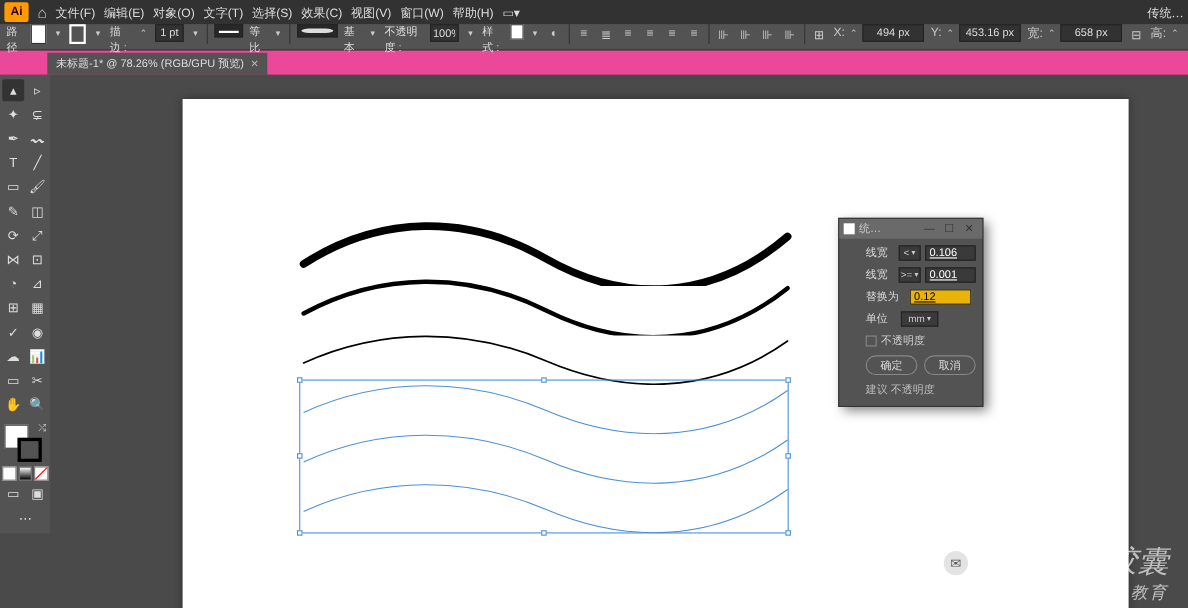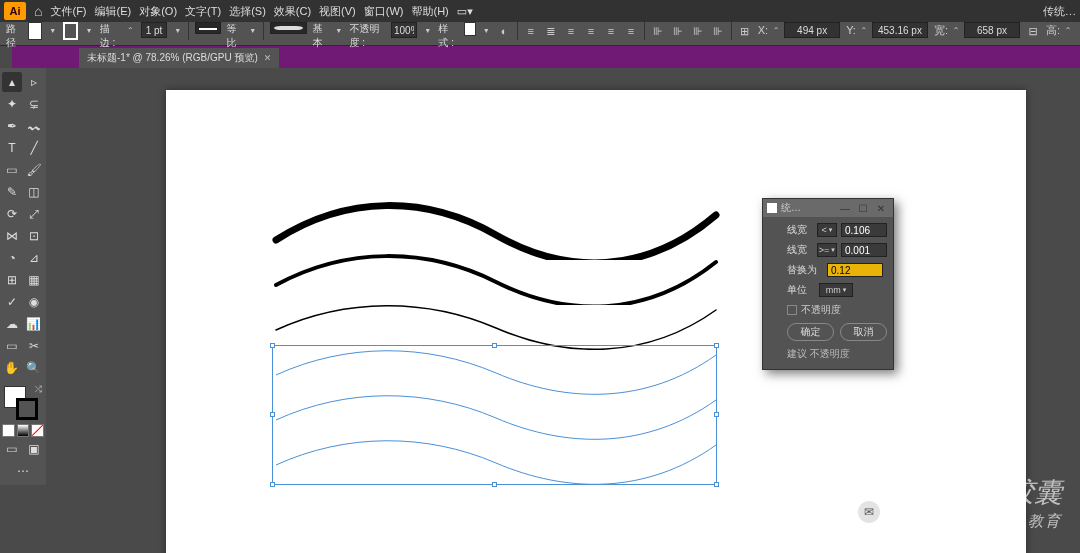--- a/index.html
+++ b/index.html
@@ -16,21 +16,21 @@
 .dd { width: 12px; height: 16px; display: inline-flex; align-items: center; justify-content: center; color: #ccc; font-size: 8px; }
 .opt-input { background: #323232; border: 1px solid #222; color: #ddd; font-size: 10px; width: 26px; height: 16px; padding: 0 2px; text-align: center; }
 .opt-wide { width: 56px; }
 .stroke-prev { width: 32px; height: 12px; background: #282828; border: 1px solid #222; position: relative; }
 .stroke-prev::after { content: ""; position: absolute; left: 3px; right: 3px; top: 5px; height: 2px; background: #fff; }
 .prof-prev { width: 46px; height: 12px; background: #282828; border: 1px solid #222; position: relative; }
 .prof-prev::after { content:""; position:absolute; left:3px; right:3px; top:3px; bottom:3px; background:#ddd; border-radius:50%/100%; }
 .divider { width:1px; height:18px; background:#333; }
 .icon-btn { width:18px; height:18px; display:flex; align-items:center; justify-content:center; color:#ccc; }
 .coord-grp { display: flex; align-items: center; gap: 2px; }
-.tab-bar { height: 22px; background: #701a75; display: flex; align-items: flex-end; padding-left: 67px; margin-left: 12px; }
+.tab-bar { height: 22px; background: #ec4899; display: flex; align-items: flex-end; padding-left: 43px; }
 .tab { background: #535353; color: #ddd; font-size: 10px; padding: 3px 8px; display:flex; align-items:center; gap:6px; }
 .tab .x { font-size: 9px; color:#bbb; }
 .toolbox { position: absolute; left: 0; top: 68px; width: 46px; background: #535353; padding: 4px 2px; display: grid; grid-template-columns: 1fr 1fr; gap: 2px; }
 .tool { width: 20px; height: 20px; display:flex; align-items:center; justify-content:center; color:#ddd; font-size:12px; border-radius:2px; }
 .tool.sel { background:#333; }
 .color-ctl { grid-column: 1/3; position:relative; height:36px; margin-top:4px; }
 .cfill { position:absolute; width:22px; height:22px; background:#fff; border:1px solid #333; left:2px; top:2px; }
 .cstroke { position:absolute; width:22px; height:22px; border:3px solid #000; background:#535353; left:14px; top:14px; }
 .swap { position:absolute; right:2px; top:0; color:#ccc; font-size:9px; }
 .mode-row { grid-column:1/3; display:flex; gap:2px; margin-top:2px; }
@@ -44,25 +44,25 @@
 .handle { position:absolute; width:5px; height:5px; background:#fff; border:1px solid #4a90d9; }
 .dialog { position:absolute; left:762px; top:198px; width:132px; background:#535353; border:1px solid #333; box-shadow:4px 4px 10px rgba(0,0,0,.5); font-size:10px; }
 .dlg-title { height:18px; background:#6a6a6a; display:flex; align-items:center; padding:0 4px; gap:4px; }
 .dlg-title .ticon { width:10px; height:10px; background:#fff; }
 .dlg-btns { margin-left:auto; display:flex; gap:2px; }
 .dlg-btns span { width:16px; height:14px; display:flex; align-items:center; justify-content:center; color:#333; cursor:default; }
 .dlg-body { padding:6px 6px 8px; display:flex; flex-direction:column; gap:6px;margin-left:18px; }
 .dlg-row { display:flex; align-items:center; gap:4px; }
 .dlg-row label { width:28px; color:#ddd; }
 .dlg-dd { width:22px; height:14px; background:#3a3a3a; border:1px solid #222; display:flex; align-items:center; justify-content:center; gap:2px; font-size:9px;}
-.dlg-val { background:#3a3a3a; border:1px solid #222; color:#fff; font-size:10px; width:46px; height:14px; padding:0 3px; }
+.dlg-val { background:#3a3a3a; border:1px solid #222; color:#fff; font-size:10px; width:46px; height:14px; padding:0 3px;text-decoration:underline; }
 .dlg-val.lt { background:#eab308; color:#000; }
 .dlg-btn { flex:1; height:18px; background:#535353; border:1px solid #888; border-radius:9px; display:flex; align-items:center; justify-content:center; color:#ddd; }
 .checkbox { width:10px; height:10px; border:1px solid #888; }
-.watermark { position:absolute; right:18px; bottom:22px; color:rgba(255,255,255,.65); font-size:28px; font-style:italic; pointer-events:none; white-space:nowrap; }
+.watermark { position:absolute; right:18px; bottom:4px; color:rgba(255,255,255,.65); font-size:28px; font-style:italic; pointer-events:none; white-space:nowrap; }
 .watermark .sub { font-size:15px; display:block; text-align:right; letter-spacing:2px;}
 .wm-icon { position:absolute; right:200px; bottom:30px; width:22px; height:22px; border-radius:50%; background:rgba(200,200,200,.5); display:flex; align-items:center; justify-content:center; font-size:12px; color:#555;}
 </style>
 </head>
 <body>
 
 <div class="menubar">
   <div class="ai-logo">Ai</div>
   <span class="home-icon">⌂</span>
   <span class="menu-item">文件(F)</span>

